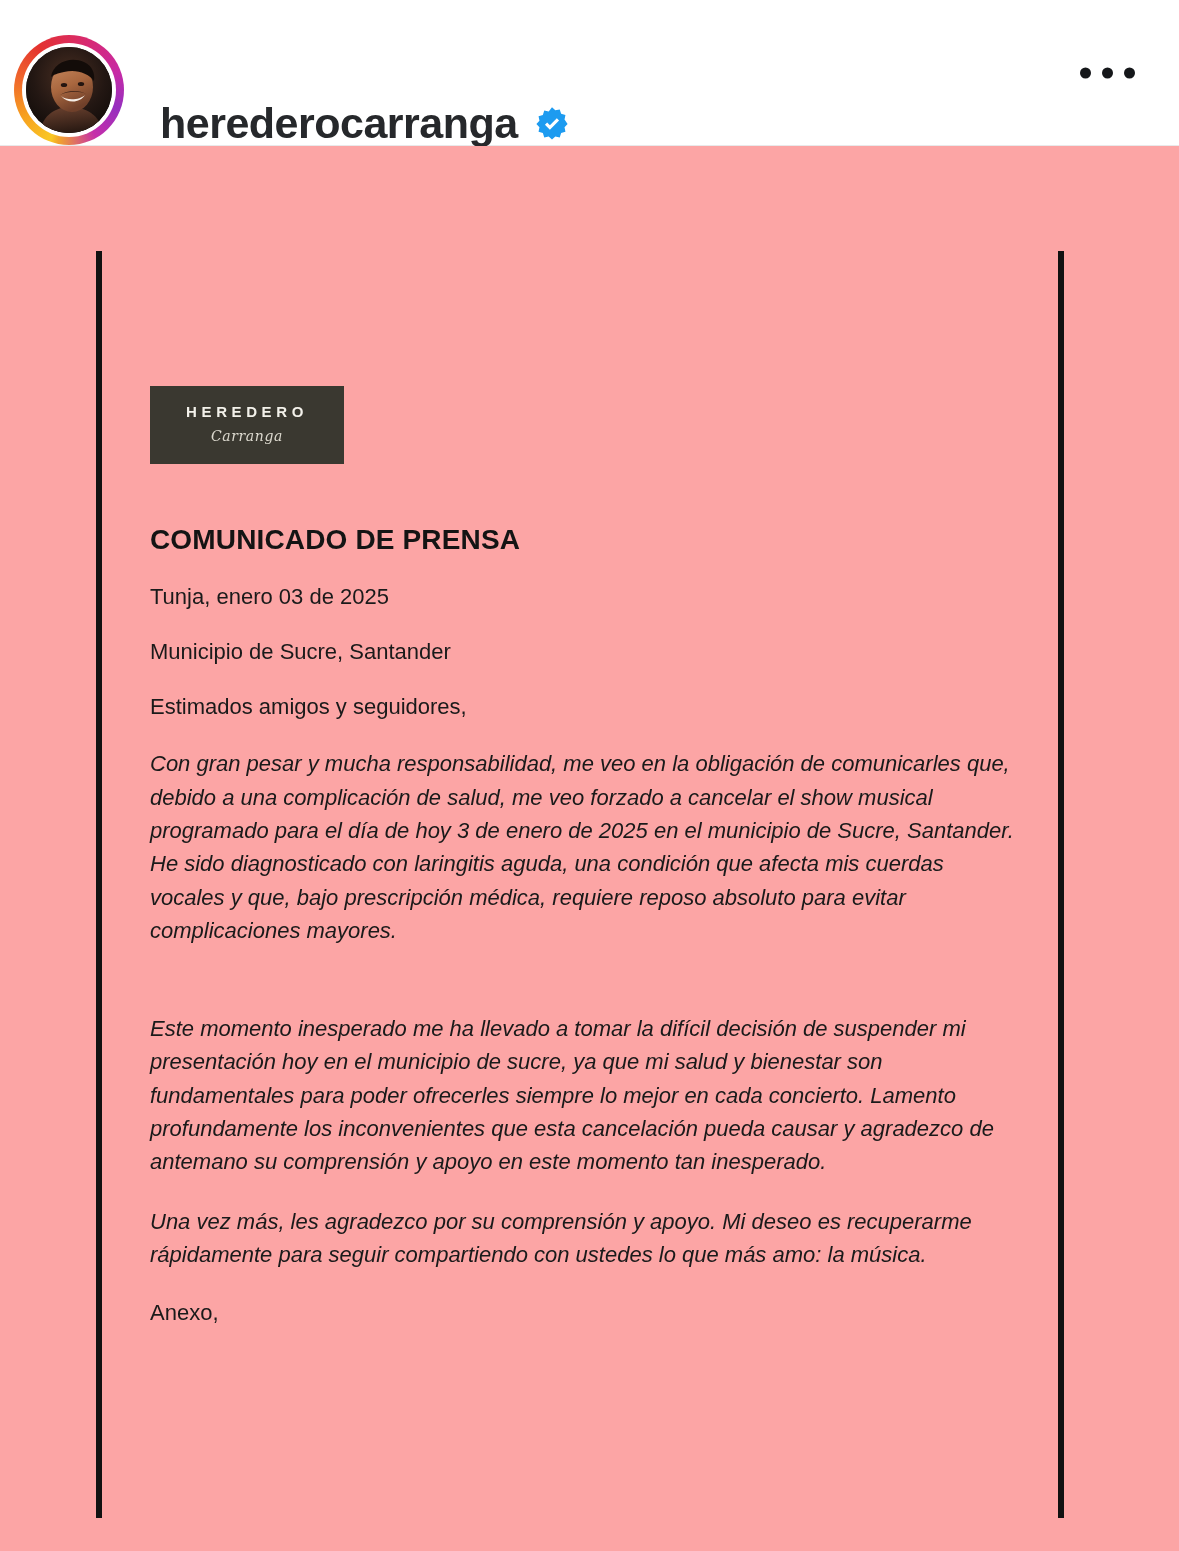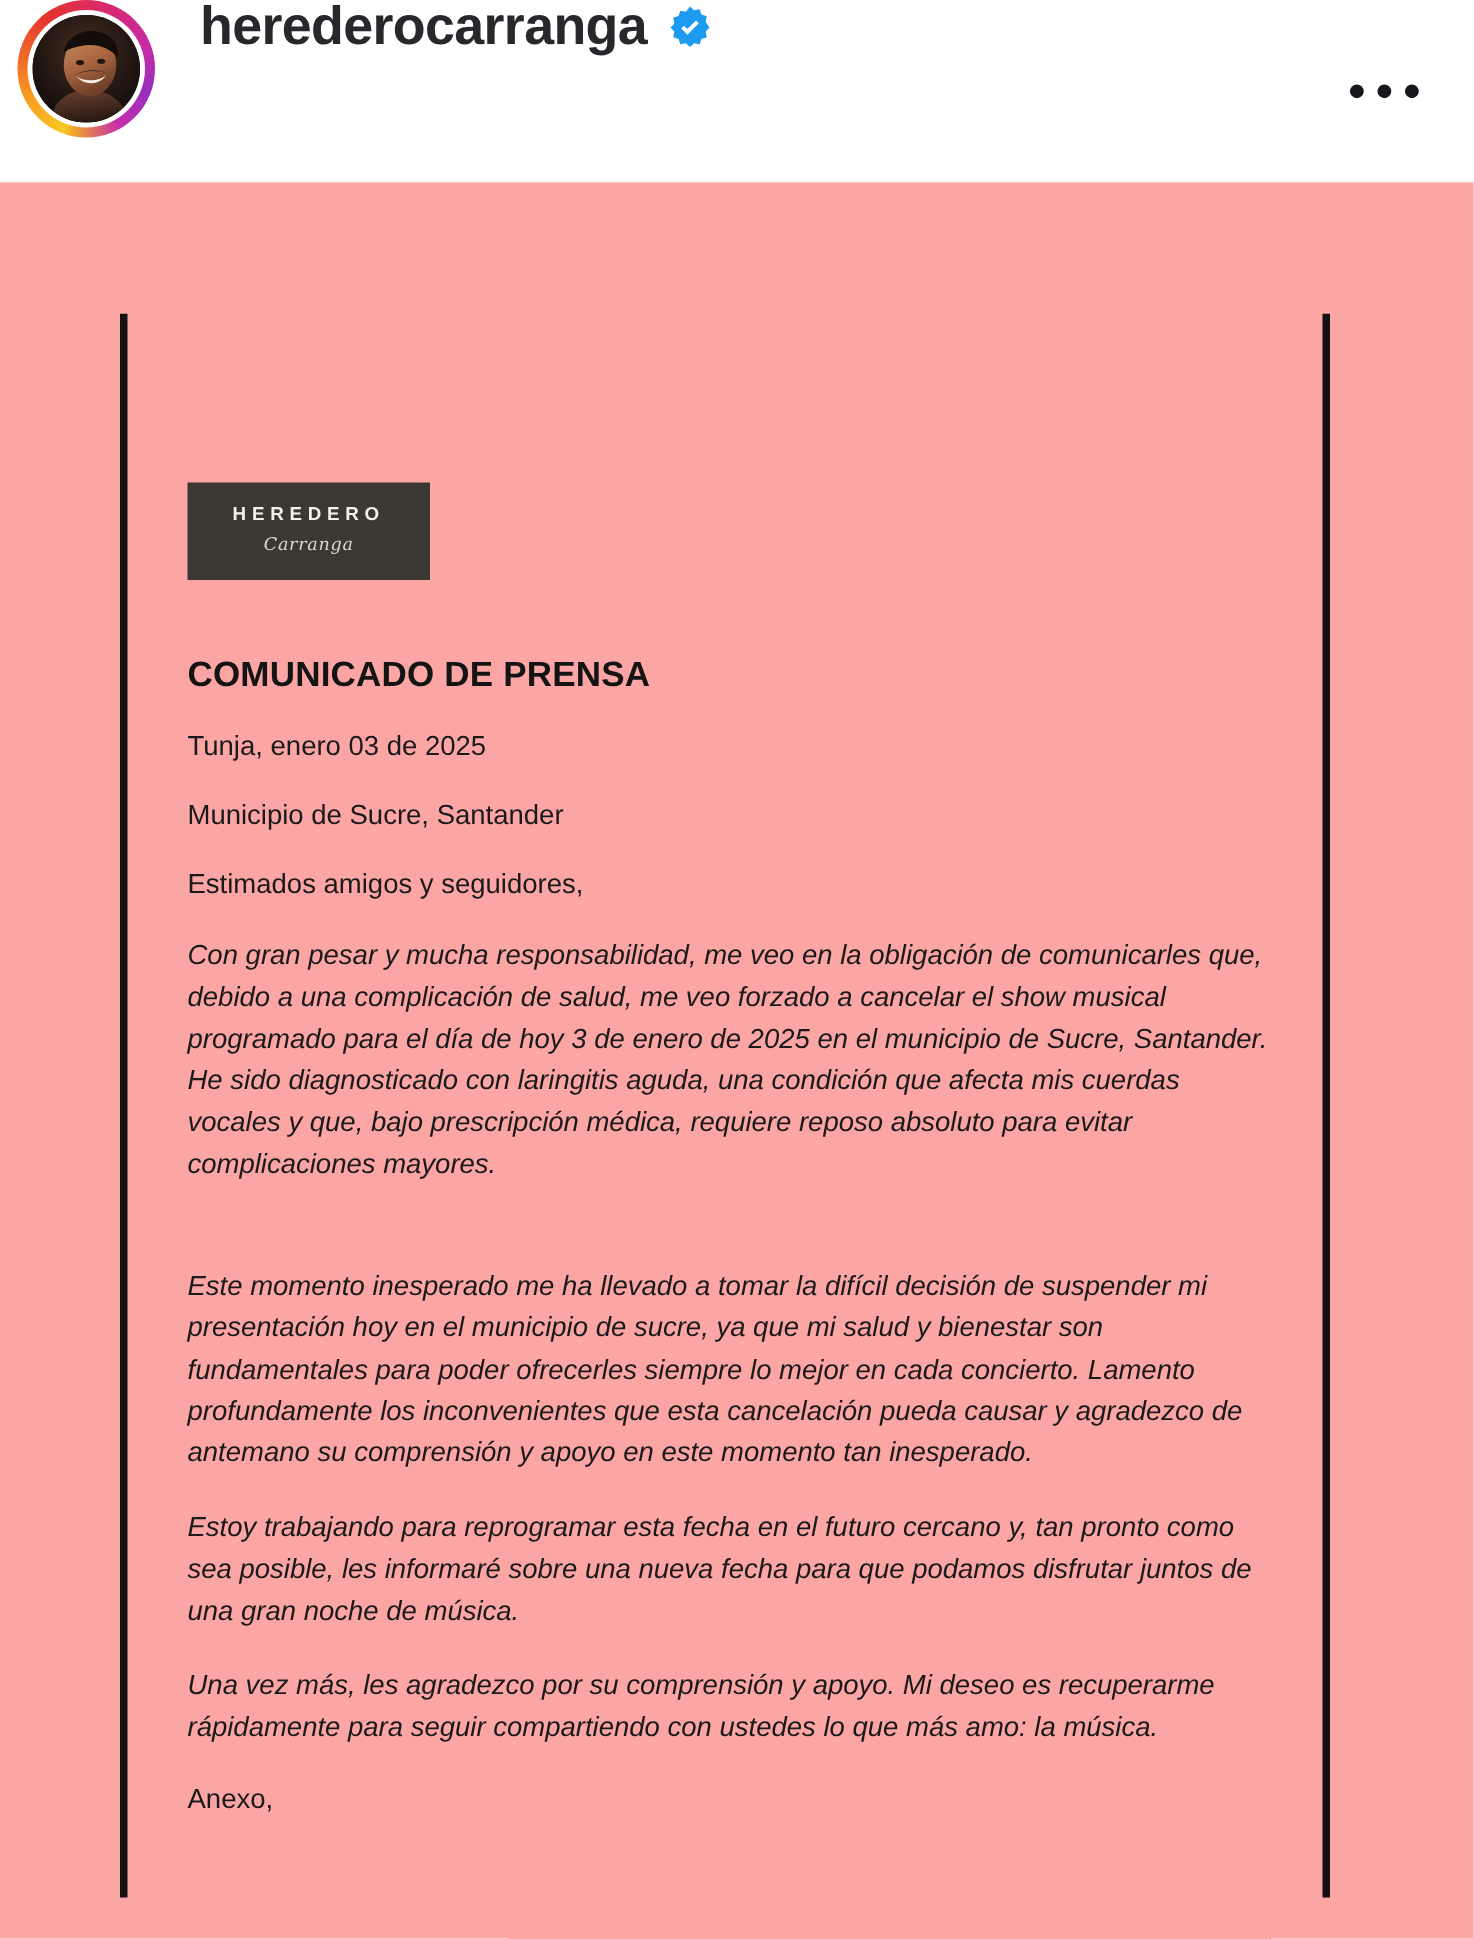--- a/index.html
+++ b/index.html
@@ -16,21 +16,21 @@
     position: relative;
   }
 
   
   .ig-header {
     position: relative;
     height: 146px;
     box-sizing: border-box;
     border-bottom: 1px solid #e9e9ea;
     display: flex;
-    align-items: flex-start;
+    align-items: flex-end;
     padding-left: 14px;
     background: #ffffff;
   }
 
   .avatar-ring {
     width: 110px;
     height: 110px;
     border-radius: 50%;
     background: conic-gradient(from 200deg,
       #f9c823 0deg,
@@ -254,19 +254,18 @@
     </div>
 
     <div class="doc-heading">COMUNICADO DE PRENSA</div>
 
     <div class="doc-line">Tunja, enero 03 de 2025</div>
     <div class="doc-line">Municipio de Sucre, Santander</div>
     <div class="doc-line">Estimados amigos y seguidores,</div>
 
     <p class="doc-para gap-after">Con gran pesar y mucha responsabilidad, me veo en la obligación de comunicarles que, debido a una complicación de salud, me veo forzado a cancelar el show musical programado para el día de hoy 3 de enero de 2025 en el municipio de Sucre, Santander. He sido diagnosticado con laringitis aguda, una condición que afecta mis cuerdas vocales y que, bajo prescripción médica, requiere reposo absoluto para evitar complicaciones mayores.</p>
     <p class="doc-para">Este momento inesperado me ha llevado a tomar la difícil decisión de suspender mi presentación hoy en el municipio de sucre, ya que mi salud y bienestar son fundamentales para poder ofrecerles siempre lo mejor en cada concierto. Lamento profundamente los inconvenientes que esta cancelación pueda causar y agradezco de antemano su comprensión y apoyo en este momento tan inesperado.</p>
-    <p class="doc-para">Estoy trabajando para reprogramar esta fecha en el futuro cercano y, tan pronto como sea posible, les informaré sobre una nueva fecha para que podamos disfrutar juntos de una gran noche de música.</p>
     <p class="doc-para">Una vez más, les agradezco por su comprensión y apoyo. Mi deseo es recuperarme rápidamente para seguir compartiendo con ustedes lo que más amo: la música.</p>
 
     <div class="doc-line">Anexo,</div>
 
   </div>
 </div>
 
 </body></html>

